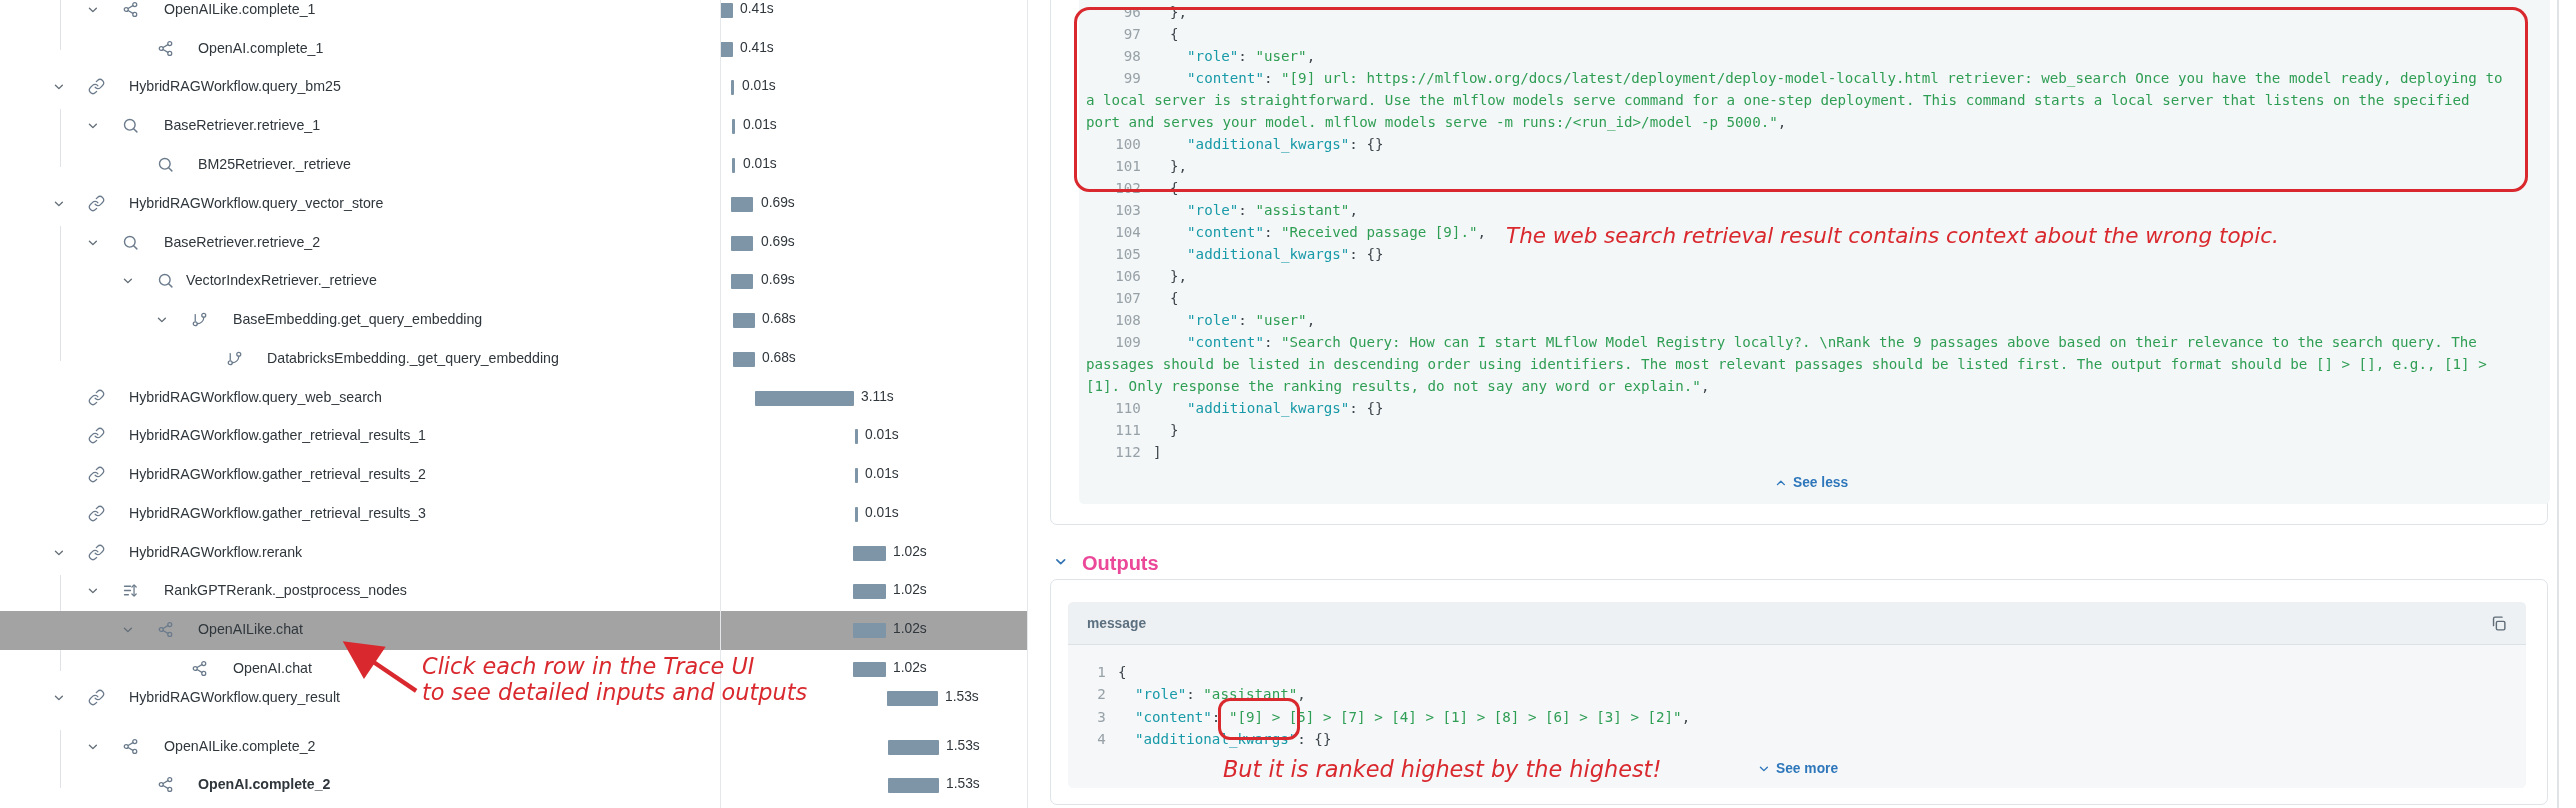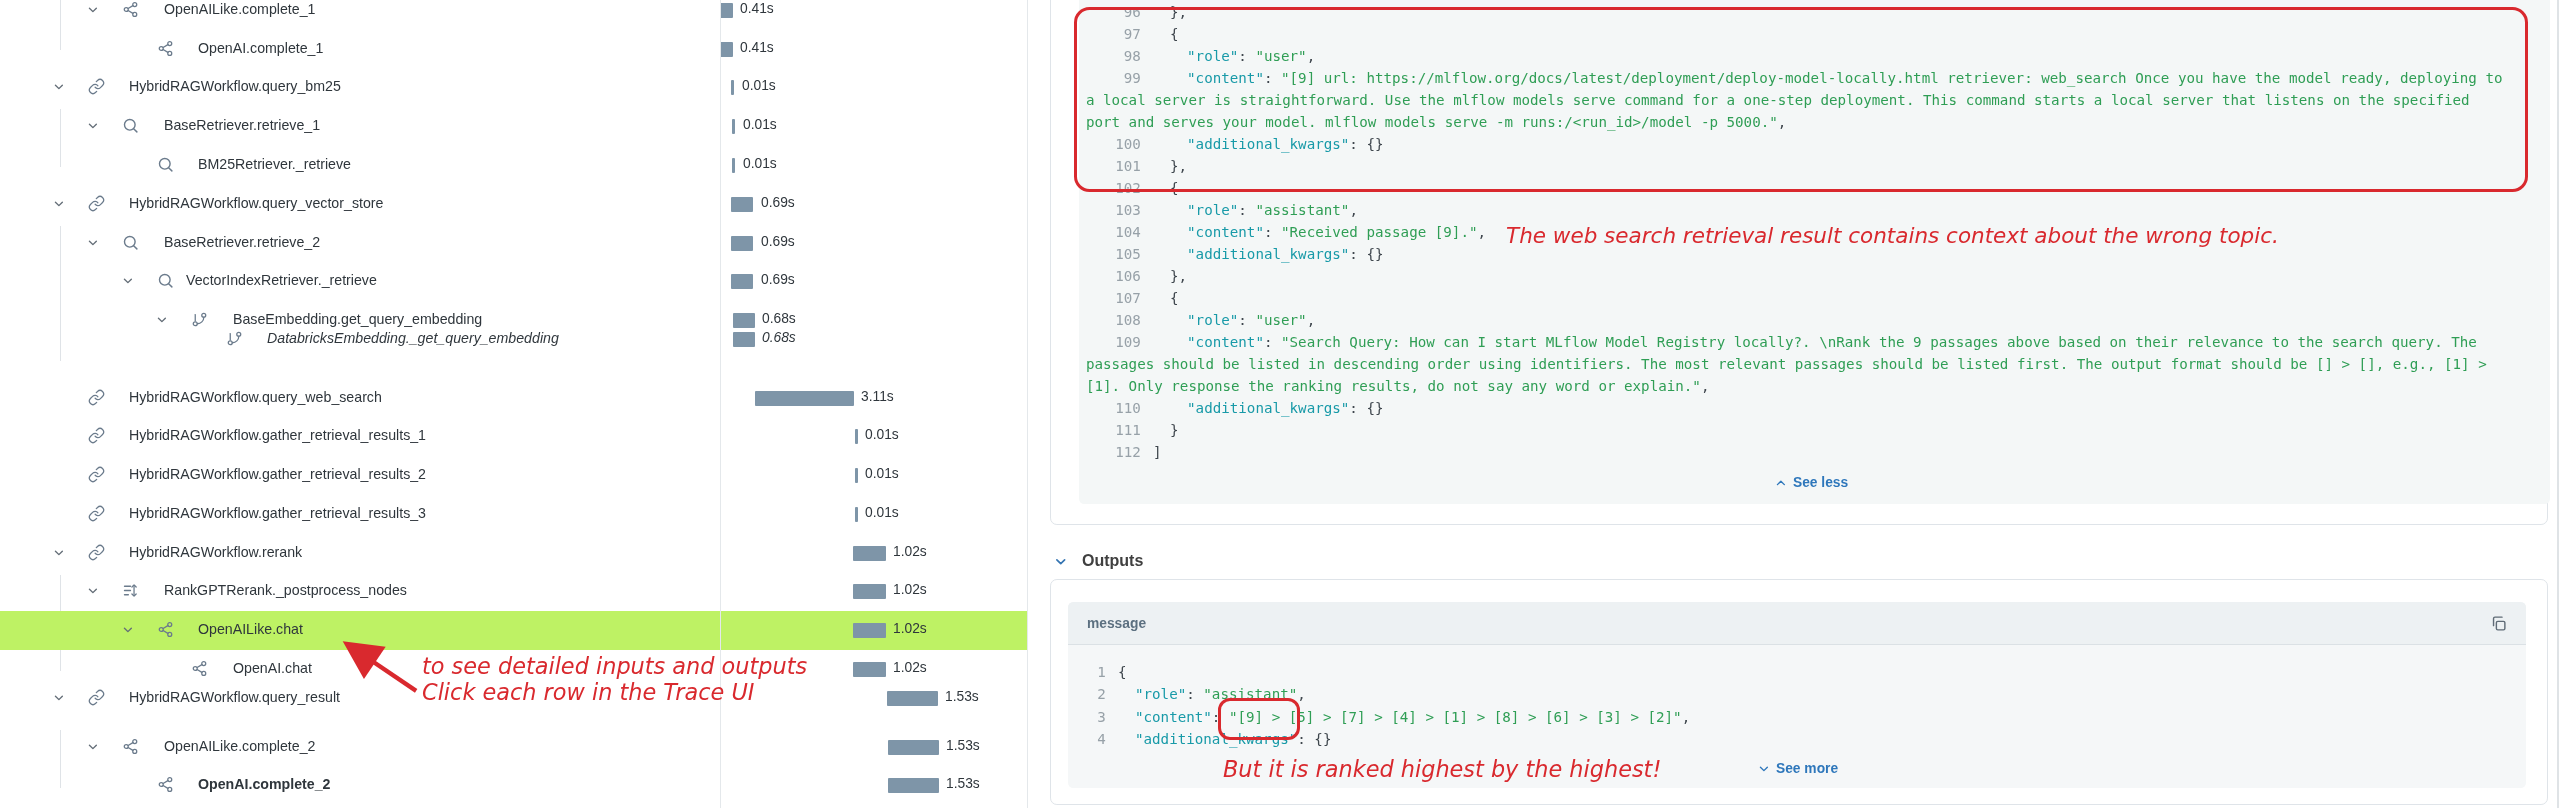--- a/index.html
+++ b/index.html
@@ -2,21 +2,21 @@
 <html style="font-size:13.8px"><head>
 <meta charset="utf-8">
 <style>
   html,body{margin:0;padding:0;background:#fff;}
   .screen{position:relative;width:2576px;height:808px;overflow:hidden;background:#fff;
           font-family:"Liberation Sans",sans-serif;color:#2f363c;}
   .vdiv{position:absolute;top:0;height:808px;width:0.9px;background:#e4e8eb;}
   
   .tree-guide{position:absolute;width:0.9px;background:#dfe3e7;}
   .tree-row{position:absolute;left:0;width:1027px;height:39px;}
-  .tree-row.selected{background:#bef264;}
+  .tree-row.selected{background:#a3a3a3;}
   .tree-row .chev{position:absolute;top:12px;width:13.8px;height:13.8px;color:#646e78;}
   .tree-row .spicon{position:absolute;top:10.3px;width:17px;height:17px;color:#6b7b8c;}
   .tree-row .lbl{position:absolute;top:9.5px;font-size:14.2px;color:#2f363c;white-space:nowrap;}
   .tree-row .bar{position:absolute;top:12px;height:14.6px;background:#7e95a8;border-radius:0.9px;}
   .tree-row .dur{position:absolute;top:10.3px;font-size:13.8px;color:#2f363c;white-space:nowrap;}
   svg.ic{display:block;width:100%;height:100%;}
   .arrow-svg{position:absolute;left:0;top:0;pointer-events:none;z-index:11;}
   
   .hand{position:absolute;color:#d9292e;font-family:"DejaVu Sans",sans-serif;
         font-style:italic;font-weight:500;z-index:12;white-space:nowrap;}
@@ -27,21 +27,21 @@
   .code-rows{position:absolute;left:0;top:0.9px;width:100%;}
   .code-row{display:flex;height:22px;line-height:22px;
             font-family:"DejaVu Sans Mono",monospace;font-size:14.2px;white-space:pre;padding-left:6.9px;}
   .out .code-row{height:22.4px;line-height:22.4px;}
   .gutter{flex:none;width:55px;text-align:right;color:#97a1a8;margin-right:12px;}
   .out .gutter{width:31px;}
   .tk-p{color:#3e464d;} .tk-k{color:#189aa8;} .tk-s{color:#2f9e55;}
   .linklike{position:absolute;display:flex;align-items:center;gap:5.2px;color:#2e77bb;
             font-size:13.8px;font-weight:600;cursor:pointer;z-index:6;}
   .linklike .chev{width:13.8px;height:13.8px;}
-  .sec-head{position:absolute;font-size:16px;font-weight:700;color:#404040;}
+  .sec-head{position:absolute;font-size:20px;font-weight:700;color:#ec4899;}
   .sec-chev{position:absolute;width:15.5px;height:15.5px;color:#3575b2;}
   .msg-header{position:absolute;left:0;top:0;width:100%;height:43px;background:#edf1f3;
               border-bottom:0.9px solid #dbe1e5;box-sizing:border-box;}
   .msg-title{position:absolute;left:19px;top:0;line-height:43px;font-size:13.8px;font-weight:700;color:#5c7080;}
   .copy-ic{position:absolute;right:19px;top:13px;width:17px;height:17px;color:#5f6b76;}
 </style>
 </head>
 <body>
 
 <div class="screen">
@@ -187,21 +187,21 @@
             <line x1="6" y1="5" x2="6" y2="14"></line>
             <circle cx="18" cy="6" r="2.8"></circle>
             <circle cx="6" cy="18" r="2.8"></circle>
             <path d="M18 9a9 9 0 0 1-9 9"></path>
           </svg>
         </span>
         <span class="lbl" style="left: 233px;">BaseEmbedding.get_query_embedding</span>
         <div class="bar" style="left: 733px; width: 21.5px;"></div>
         <span class="dur" style="left: 762px;">0.68s</span>
       </div>
-      <div class="tree-row" style="top: 320px; font-style: italic;">
+      <div class="tree-row" style="top: 340px;">
         <span class="spicon" style="left: 226px;">
           <svg class="ic" viewBox="0 0 24 24" fill="none" stroke="currentColor" stroke-width="1.8" stroke-linecap="round" stroke-linejoin="round">
             <line x1="6" y1="5" x2="6" y2="14"></line>
             <circle cx="18" cy="6" r="2.8"></circle>
             <circle cx="6" cy="18" r="2.8"></circle>
             <path d="M18 9a9 9 0 0 1-9 9"></path>
           </svg>
         </span>
         <span class="lbl" style="left: 267px;">DatabricksEmbedding._get_query_embedding</span>
         <div class="bar" style="left: 733px; width: 21.5px;"></div>
@@ -365,22 +365,22 @@
             <line x1="15.4" y1="6.5" x2="8.6" y2="10.5"></line>
           </svg>
         </span>
         <span class="lbl" style="left: 198px; font-weight: bold;">OpenAI.complete_2</span>
         <div class="bar" style="left: 888px; width: 51px;"></div>
         <span class="dur" style="left: 946px;">1.53s</span>
       </div>
     </div>
 
   <div class="hand" style="left:422px;top:653px;font-size:22.4px;line-height:26px;">
+    <div>Click each row in the Trace UI</div>
     <div>to see detailed inputs and outputs</div>
-    <div>Click each row in the Trace UI</div>
   </div>
   <svg class="arrow-svg" width="1027" height="808" viewBox="0 0 1192 938">
     <defs>
       <marker id="ah" markerWidth="10" markerHeight="10" refX="7.5" refY="5" orient="auto">
         <path d="M0.5,0.5 L9.5,5 L0.5,9.5 z" fill="#d9292e"></path>
       </marker>
     </defs>
     <line x1="483" y1="802" x2="406" y2="750" stroke="#d9292e" stroke-width="5" marker-end="url(#ah)"></line>
   </svg>
 

